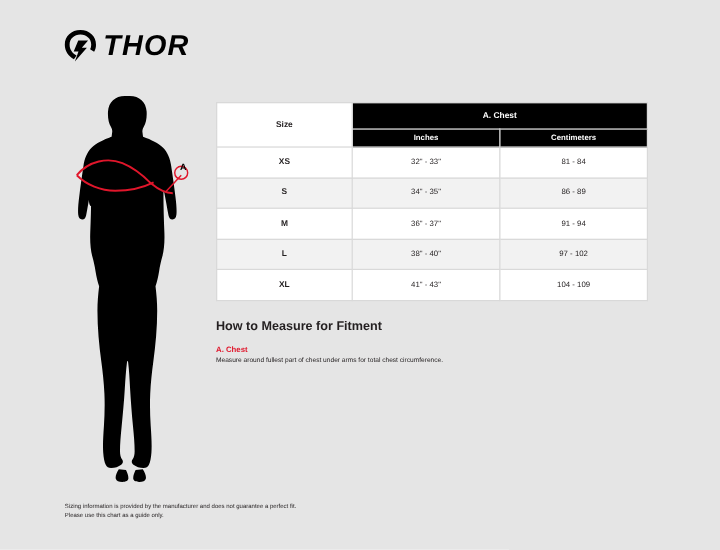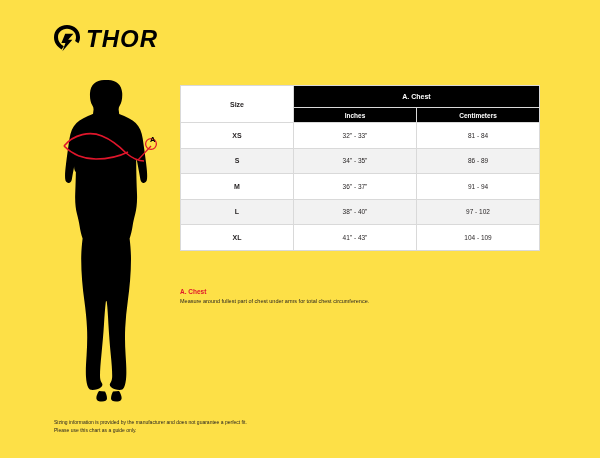--- a/index.html
+++ b/index.html
@@ -11,21 +11,21 @@
     height: 458px;
     background: #ffffff;
     font-family: "Liberation Sans", sans-serif;
     color: #231f20;
     overflow: hidden;
   }
   .page {
     position: relative;
     width: 600px;
     height: 458px;
-    background: #fde047;
+    background: #e5e5e5;
   }
 
   
   .logo {
     position: absolute;
     left: 52px;
     top: 24px;
     display: flex;
     align-items: center;
     gap: 4px;
@@ -296,20 +296,21 @@
         <td class="cell-val">97 - 102</td>
       </tr>
       <tr>
         <td class="cell-size">XL</td>
         <td class="cell-val">41" - 43"</td>
         <td class="cell-val">104 - 109</td>
       </tr>
     </tbody>
   </table>
 
+  <div class="howto-title">How to Measure for Fitment</div>
   <div class="howto-sub">A. Chest</div>
   <div class="howto-body">Measure around fullest part of chest under arms for total chest circumference.</div>
 
   <div class="footnote">
     <div>Sizing information is provided by the manufacturer and does not guarantee a perfect fit.</div>
     <div>Please use this chart as a guide only.</div>
   </div>
 
 </div>
 

